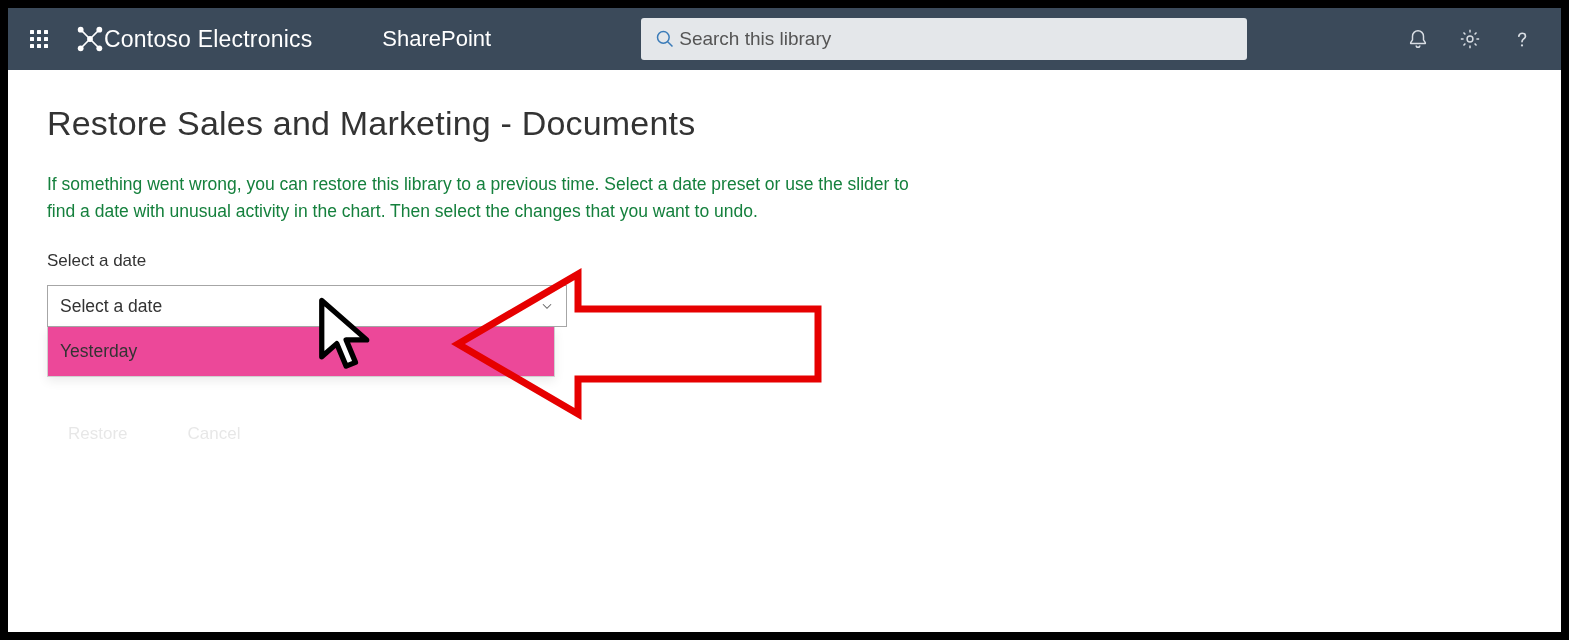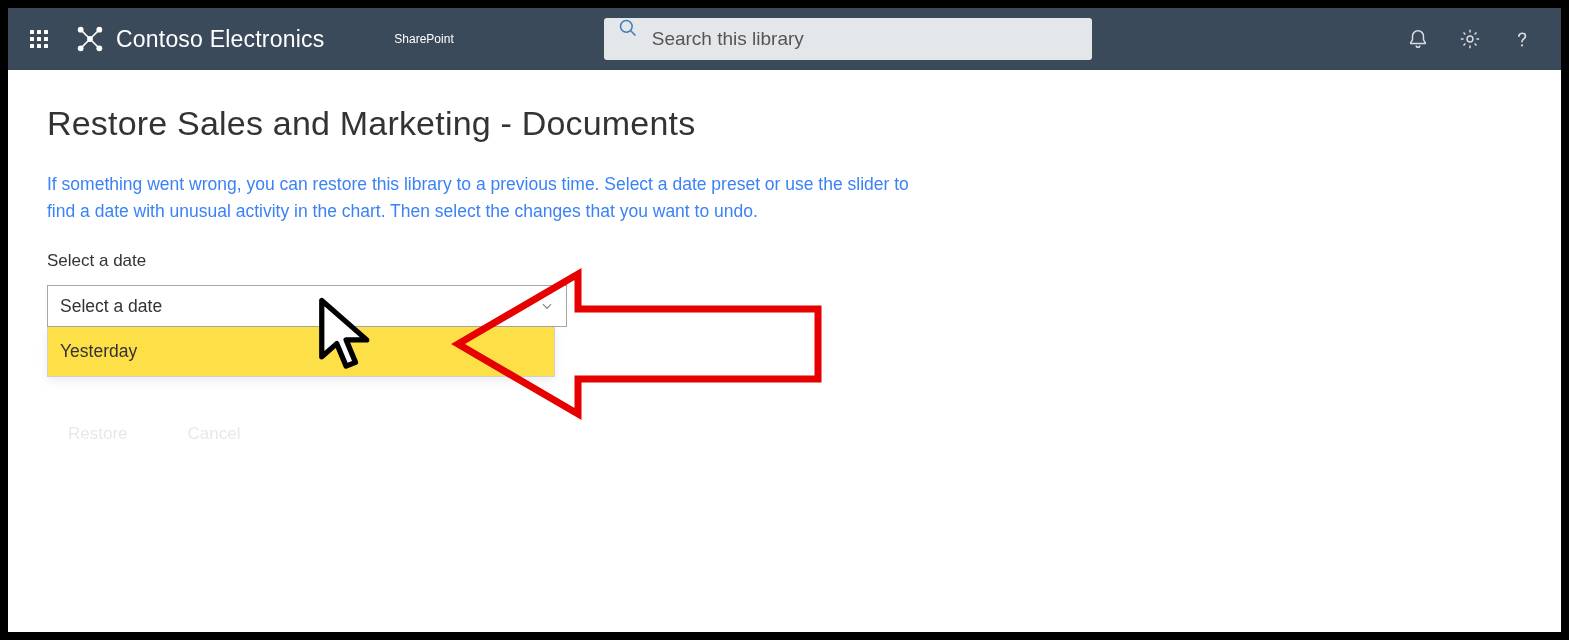--- a/index.html
+++ b/index.html
@@ -39,45 +39,46 @@
       grid-template-columns: repeat(3, 4px);
       grid-template-rows: repeat(3, 4px);
       gap: 3px;
     }
     .waffle-icon span {
       width: 4px; height: 4px; background: #fff; border-radius: 0.5px;
     }
     .site-logo {
       display: flex;
       align-items: flex-end;
-      gap: 12px;
+      gap: 0;
       margin-left: 6px;
     }
     .site-logo svg { width: 28px; height: 28px; }
     .site-name {
       font-size: 23px;
       font-weight: 400;
       letter-spacing: 0.2px;
     }
     .app-name {
-      font-size: 12px;
+      font-size: 22px;
       margin-left: 70px;
       font-weight: 400;
     }
     .search-wrap {
       margin-left: 150px;
     }
     .search-box {
-      width: 488px;
+      width: 606px;
       height: 42px;
       background: #e4e7ea;
       border-radius: 3px;
       display: flex;
+      align-items: center;
       padding: 0 14px;
-      gap: 14px;
+      gap: 4px;
     }
     .search-box input {
       border: none;
       background: transparent;
       outline: none;
       font-size: 19px;
       color: #333;
       flex: 1;
       font-family: inherit;
     }
@@ -102,21 +103,21 @@
       position: relative;
     }
     .page-title {
       font-size: 34px;
       font-weight: 300;
       color: #333;
       letter-spacing: 0.2px;
     }
     .page-desc {
       font-size: 17.5px;
-      color: #3b82f6;
+      color: #15803d;
       margin-top: 28px;
       line-height: 1.55;
       max-width: 870px;
     }
     .field-label {
       font-size: 17px;
       color: #333;
       margin-top: 26px;
     }
     .dropdown-wrap {
@@ -135,21 +136,21 @@
       padding: 0 12px;
       cursor: pointer;
       font-size: 17.5px;
       color: #333;
     }
     .dropdown-list {
       position: absolute;
       top: 42px;
       left: 0;
       right: 12px;
-      background: #fde047;
+      background: #ec4899;
       border: 1px solid #d0d0d0;
       border-top: none;
       box-shadow: 0 4px 10px rgba(0,0,0,0.08);
       z-index: 5;
     }
     .dropdown-item {
       padding: 14px 12px;
       font-size: 17.5px;
       color: #333;
       cursor: pointer;

